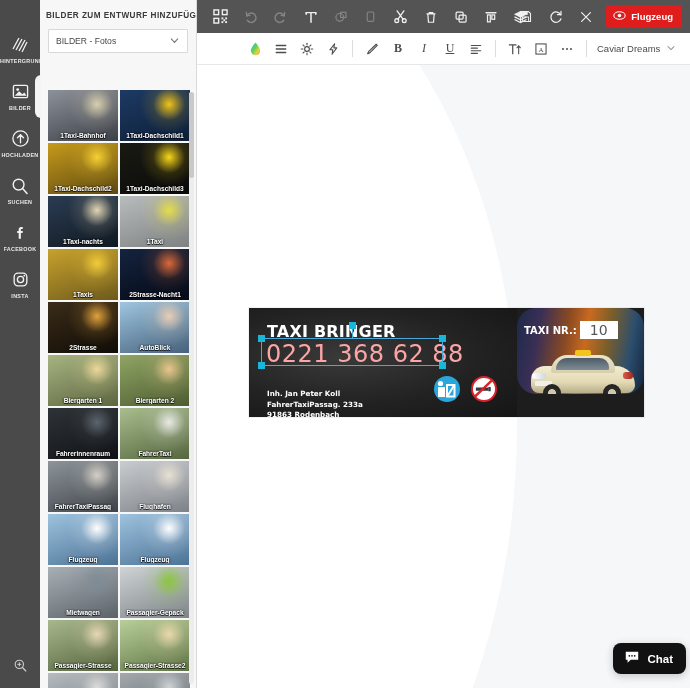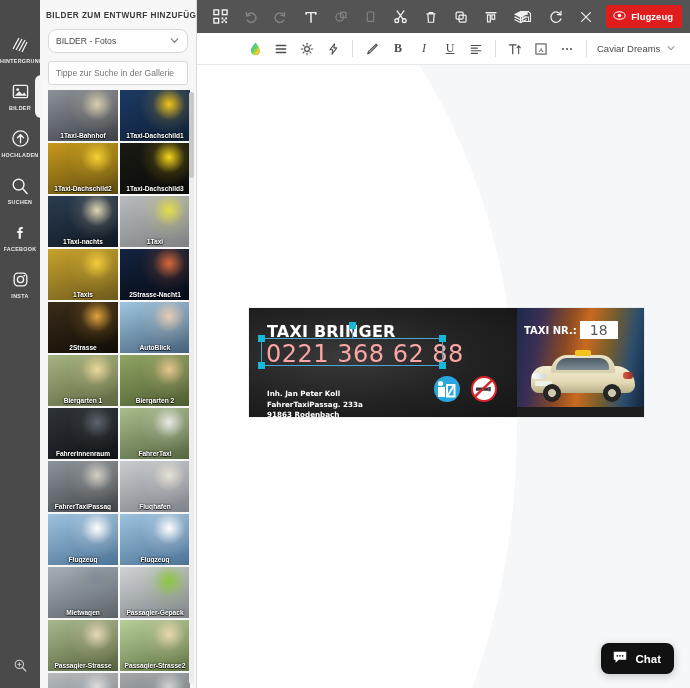--- a/index.html
+++ b/index.html
@@ -80,21 +80,21 @@
     color: #3a3a3a;
     padding: 11px 6px 9px 6px;
     text-align: center;
     white-space: nowrap;
   }
   .panel-select {
     margin: 0 8px 8px 8px;
     height: 24px;
     background: #fff;
     border: 1px solid #d8d8d8;
-    border-radius: 8px;
+    border-radius: 1px;
     display: flex;
     align-items: center;
     padding: 0 7px;
     cursor: pointer;
   }
   .panel-select span.v {
     font-size: 8.6px; color: #474747; flex: 1;
   }
   .panel-search {
     margin: 0 8px 7px 8px;
@@ -276,23 +276,24 @@
   .badge-pram, .badge-nosmoke {
     position: absolute;
     width: 26px; height: 26px;
     border-radius: 50%;
     top: 68px;
   }
   .badge-pram { left: 185px; background: #29a6dd; }
   .badge-nosmoke { left: 222px; background: #fff; border: 2.5px solid #d9232a; }
   .card-right {
     position: absolute; left: 268px; top: 0;
-    width: 127px; height: 99px;
+    width: 127px; height: 86px;
     overflow: hidden;
     background: linear-gradient(100deg, #1b2a4a 0%, #3b2f55 18%, #8a4a22 38%, #c96a20 52%, #7a5e2a 68%, #2c4e6e 85%, #13243c 100%);
+    border-radius: 19px;
   }
   .taxinr {
     position: absolute; left: 7px; top: 13px;
     display: flex; align-items: center; gap: 3px;
     z-index: 3;
   }
   .taxinr .lbl {
     font-size: 10px; font-weight: 700; color: #ffffff;
     font-family: "DejaVu Sans", sans-serif;
   }
@@ -373,21 +374,21 @@
   .sel-h.br { right: -4px; bottom: -4px; }
   .sel-h.top { left: 50%; margin-left: -3.5px; top: -17px; }
   .sel-line {
     position: absolute; left: 50%; top: -14px;
     width: 1px; height: 14px; background: #4aa8d8;
   }
 
   
   .chat {
     position: absolute;
-    right: 16px; bottom: 14px;
+    right: 4px; bottom: 14px;
     height: 31px;
     background: #111111;
     border-radius: 8px;
     display: flex; align-items: center;
     gap: 7px;
     padding: 0 13px 0 11px;
     cursor: pointer;
     box-shadow: 0 2px 8px rgba(0,0,0,.22);
   }
   .chat .lbl { color: #fff; font-size: 11.5px; font-weight: 600; }
@@ -480,23 +481,20 @@
 
     <div class="panel-select">
       <span class="v">BILDER - Fotos</span>
       <span>
         <svg width="11" height="11" viewBox="0 0 12 12">
             <path d="M2.5 4.3 L6 8 L9.5 4.3" fill="none" stroke="#777" stroke-width="1.2" stroke-linecap="round"></path>
           </svg>
       </span>
     </div>
 
-    <div class="panel-search">
-      <input readonly="" placeholder="Tippe zur Suche in der Gallerie" style="">
-    </div>
 
     <div class="grid-wrap">
       <div class="grid" id="thumb-grid">
           <div class="thumb">
             <div class="bg" style="background: radial-gradient(circle at 70% 28%, rgb(216, 207, 174) 0%, rgba(216, 207, 174, 0.133) 26%, transparent 48%), linear-gradient(160deg, rgb(141, 145, 153) 0%, rgb(59, 63, 70) 100%);"></div>
             <div class="cap">1Taxi-Bahnhof</div>
           </div>
           <div class="thumb">
             <div class="bg" style="background: radial-gradient(circle at 70% 28%, rgb(242, 195, 24) 0%, rgba(242, 195, 24, 0.133) 26%, transparent 48%), linear-gradient(160deg, rgb(29, 58, 99) 0%, rgb(13, 31, 56) 100%);"></div>
             <div class="cap">1Taxi-Dachschild1</div>
@@ -867,21 +865,21 @@
           <svg width="21" height="21" viewBox="0 0 22 22">
             <rect x="3" y="10" width="13" height="3.4" rx="0.6" fill="#3a3a3a"></rect>
             <rect x="16" y="9.3" width="2.6" height="4.6" rx="0.6" fill="#3a3a3a"></rect>
             <path d="M2.5 19 L19 3.2" stroke="#d9232a" stroke-width="2.6" stroke-linecap="round"></path>
           </svg>
         </div>
 
         <div class="card-right">
           <div class="taxinr">
             <span class="lbl">TAXI NR.:</span>
-            <span class="box">18</span>
+            <span class="box">10</span>
           </div>
           <div class="taxicar">
             <div class="body"></div>
             <div class="cabin"></div>
             <div class="glass"></div>
             <div class="sign"></div>
             <div class="hl"></div>
             <div class="tl"></div>
             <div class="plate"></div>
             <div class="wheel w1"></div>

